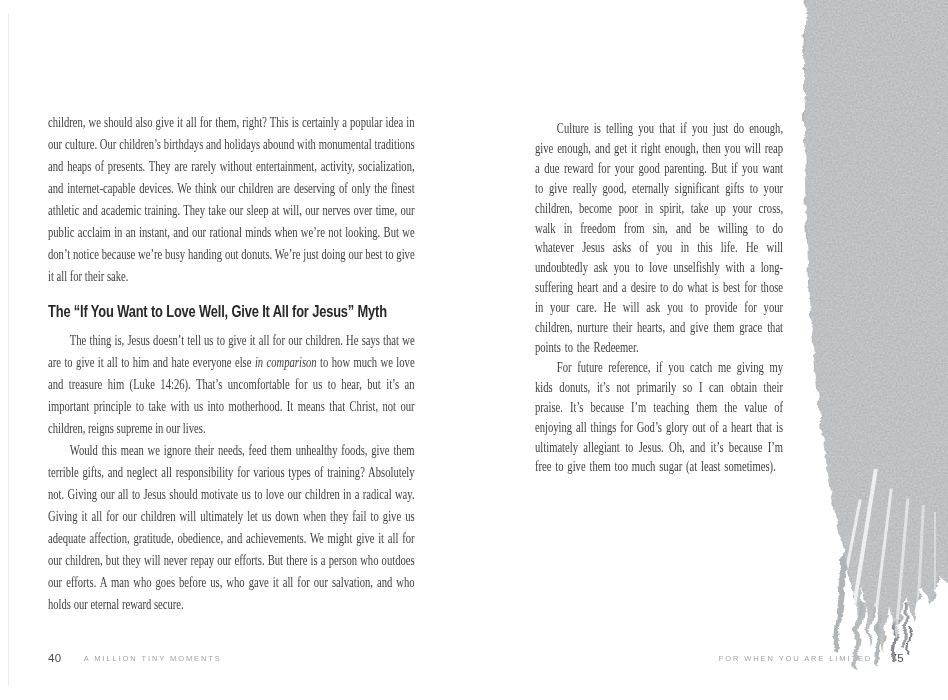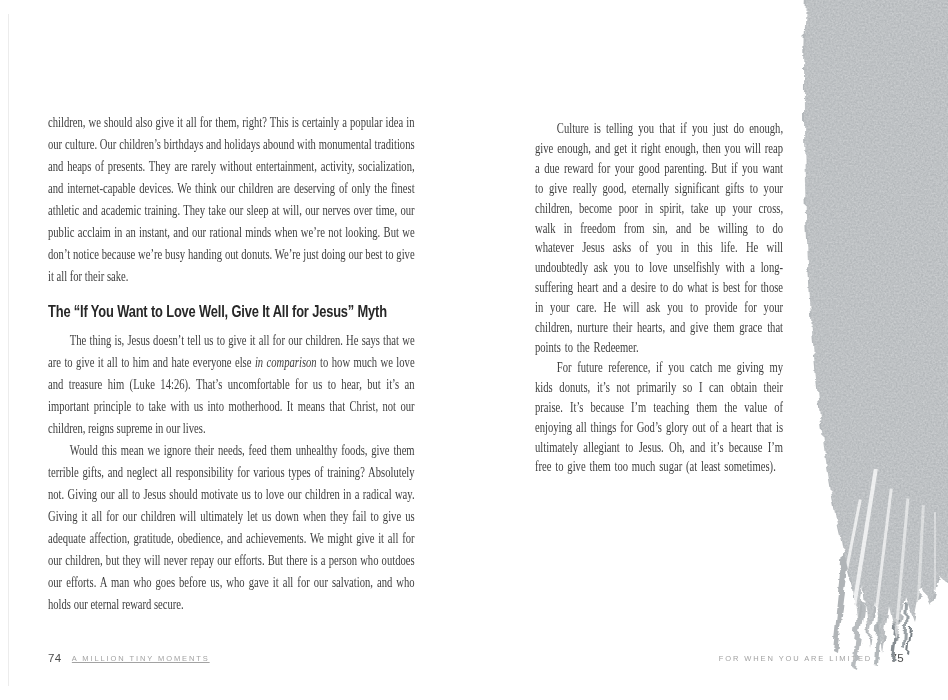--- a/index.html
+++ b/index.html
@@ -40,21 +40,21 @@
   .footer-left{left:48px;}
   .footer-right{right:44px;text-align:right;}
   .page-number{
     font-size:11.5px;color:#4c4c4c;letter-spacing:0.3px;
     display:inline-block;vertical-align:middle;
   }
   .running-title{
     font-size:7.5px;color:#a2a2a2;letter-spacing:1.9px;
     display:inline-block;vertical-align:middle;position:relative;top:1px;
   }
-  .footer-left .running-title{margin-left:6px;text-decoration:underline;}
+  .footer-left .running-title{margin-left:18px;}
   .footer-right .running-title{margin-right:14px;}
   
   .brush-wrap{position:absolute;top:0;right:0;width:190px;height:700px;}
 </style>
 </head>
 <body>
 
 <div class="page-edge-left"></div>
 
 <div>
@@ -62,21 +62,21 @@
     <p>children, we should also give it all for them, right? This is certainly a popular idea in our culture. Our children’s birthdays and holidays abound with monumental traditions and heaps of presents. They are rarely without entertainment, activity, socialization, and internet-capable devices. We think our children are deserving of only the finest athletic and academic training. They take our sleep at will, our nerves over time, our public acclaim in an instant, and our rational minds when we’re not looking. But we don’t notice because we’re busy handing out donuts. We’re just doing our best to give it all for their sake.</p>
 
     <h2 class="section-heading">The “If You Want to Love Well, Give It All for Jesus” Myth</h2>
 
     <p class="indent"><span>The thing is, Jesus doesn’t tell us to give it all for our children. He says that we are to give it all to him and hate everyone else </span><em>in comparison</em><span> to how much we love and treasure him (Luke 14:26). That’s uncomfortable for us to hear, but it’s an important principle to take with us into motherhood. It means that Christ, not our children, reigns supreme in our lives.</span></p>
 
     <p class="indent">Would this mean we ignore their needs, feed them unhealthy foods, give them terrible gifts, and neglect all responsibility for various types of training? Absolutely not. Giving our all to Jesus should motivate us to love our children in a radical way. Giving it all for our children will ultimately let us down when they fail to give us adequate affection, gratitude, obedience, and achievements. We might give it all for our children, but they will never repay our efforts. But there is a person who outdoes our efforts. A man who goes before us, who gave it all for our salvation, and who holds our eternal reward secure.</p>
   </div>
 
   <div class="footer footer-left">
-    <span class="page-number">74</span>
+    <span class="page-number">40</span>
     <span class="running-title">A MILLION TINY MOMENTS</span>
   </div>
 </div>
 
 <div>
   <div class="textcol right-col">
     <p class="indent">Culture is telling you that if you just do enough, give enough, and get it right enough, then you will reap a due reward for your good parenting. But if you want to give really good, eternally significant gifts to your children, become poor in spirit, take up your cross, walk in freedom from sin, and be willing to do whatever Jesus asks of you in this life. He will undoubtedly ask you to love unselfishly with a long-suffering heart and a desire to do what is best for those in your care. He will ask you to provide for your children, nurture their hearts, and give them grace that points to the Redeemer.</p>
     <p class="indent">For future reference, if you catch me giving my kids donuts, it’s not primarily so I can obtain their praise. It’s because I’m teaching them the value of enjoying all things for God’s glory out of a heart that is ultimately allegiant to Jesus. Oh, and it’s because I’m free to give them too much sugar (at least sometimes).</p>
   </div>
 

